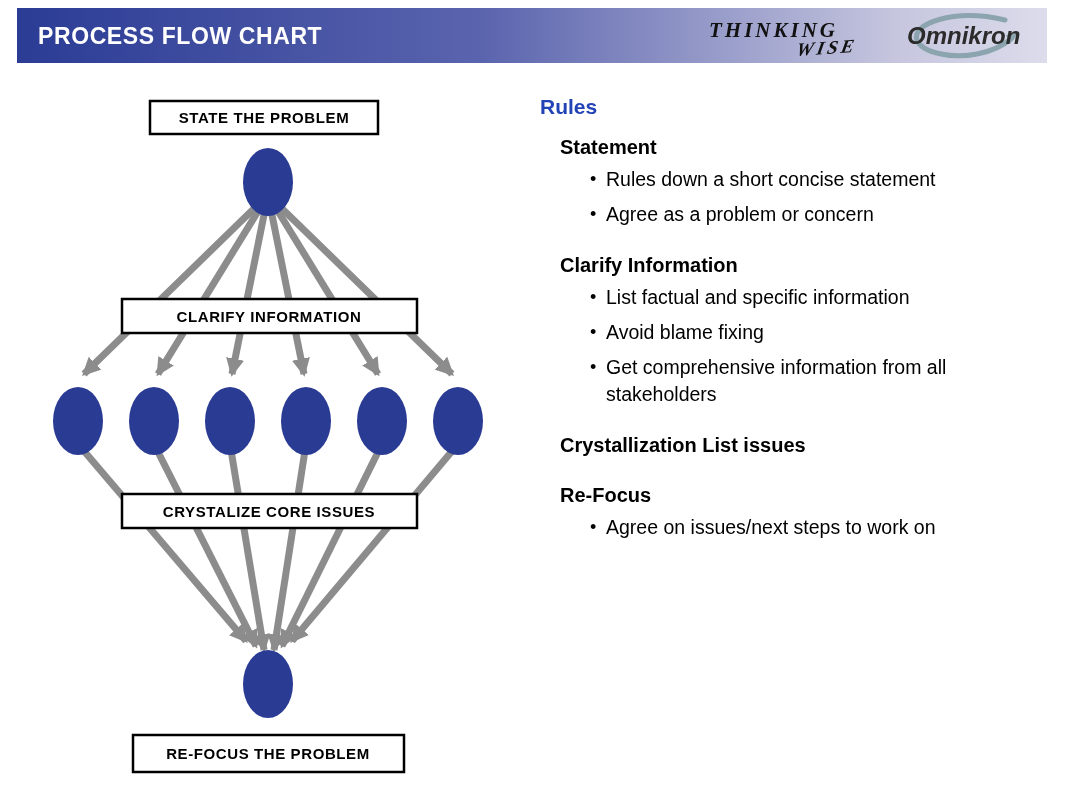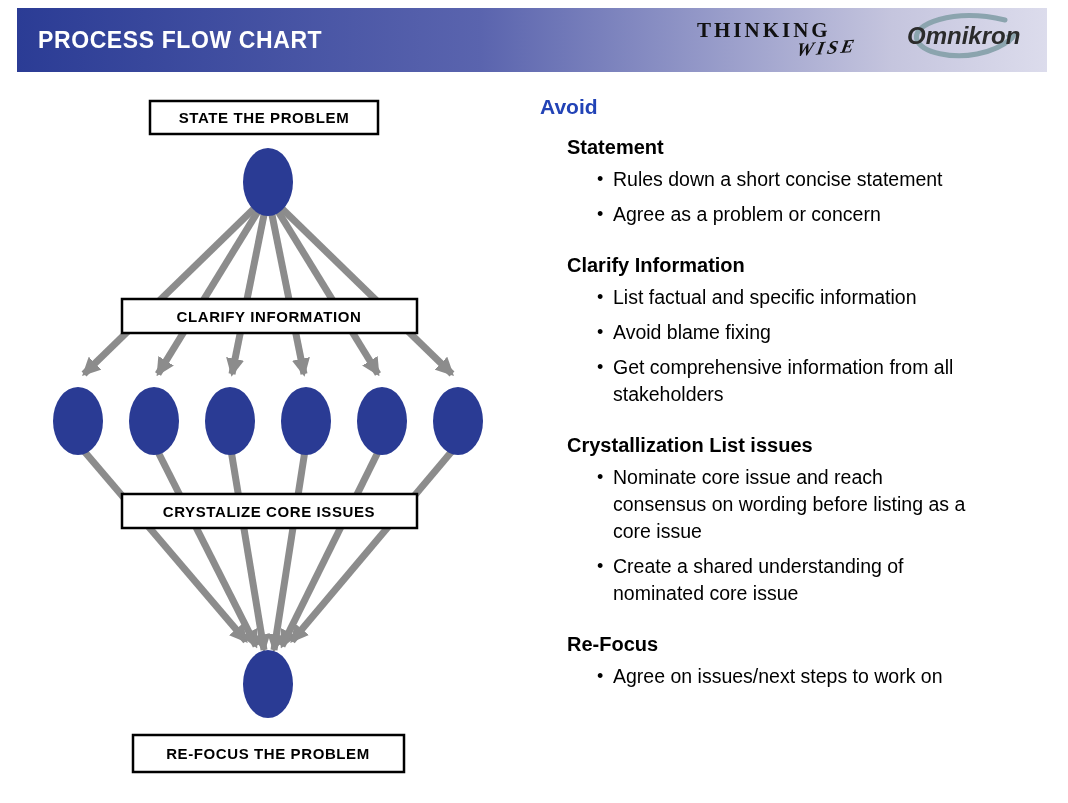--- a/index.html
+++ b/index.html
@@ -1,48 +1,48 @@
 <!DOCTYPE html>
 <html><head>
 <meta charset="utf-8">
 <style>
   html,body{margin:0;padding:0;background:#fff;}
   body{width:1068px;height:803px;position:relative;overflow:hidden;
        font-family:"Liberation Sans",sans-serif;}
 
   
-  .header-bar{position:absolute;left:17px;top:8px;width:1030px;height:64px;
+  .header-bar{position:absolute;left:17px;top:8px;width:1030px;height:55px;
               background:linear-gradient(to right,#2b3c95 0%,#5a64ae 45%,#c5c5de 85%,#dcdcec 100%);}
   .header-title{position:absolute;left:21px;top:50%;transform:translateY(-50%);
                 color:#ffffff;font-size:23px;font-weight:bold;letter-spacing:.6px;}
   .tw-logo{position:absolute;left:672px;top:5px;width:200px;height:50px;color:#111;}
-  .tw-thinking{position:absolute;left:8px;top:5px;
+  .tw-thinking{position:absolute;left:20px;top:5px;
                font-family:"Liberation Serif",serif;font-weight:bold;font-size:21px;
-               letter-spacing:3px;}
+               letter-spacing:3px;font-style:italic;}
   .tw-wise{position:absolute;left:108px;top:24px;
            font-family:"Liberation Serif",serif;font-weight:bold;font-style:italic;
            font-size:19px;letter-spacing:3px;transform:skewX(-14deg) rotate(-4deg);}
   .omni-logo{position:absolute;left:874px;top:3px;}
   .omni-text{font-family:"Liberation Sans",sans-serif;font-weight:bold;font-style:italic;
              font-size:24px;fill:#2b2b2b;}
   .omni-swoosh{fill:none;stroke:#8ba4ae;stroke-width:5;stroke-linecap:round;}
   .omni-tip{fill:#8ba4ae;}
 
   
   .diagram{position:absolute;left:0;top:0;}
   .arrow{stroke-width:7;}
   .ah{fill:#8c8c8c;}
   .flow-box{fill:#ffffff;stroke:#000000;stroke-width:2.5;}
   .flow-box-label{font-family:"Liberation Sans",sans-serif;font-weight:bold;
                   font-size:15px;letter-spacing:.6px;fill:#000;text-anchor:middle;}
 
   
   .rules{position:absolute;left:540px;top:94px;width:528px;color:#000;}
   .rules-title{font-size:21px;font-weight:bold;color:#2243b6;line-height:25px;}
-  .rules-section{margin-top:24px;margin-left:27px;}
+  .rules-section{margin-top:24px;margin-left:20px;}
   .rules-section.first{margin-top:15px;}
   .rules-heading{font-size:20px;font-weight:bold;line-height:26px;}
   .rules ul{list-style:none;margin:6px 0 0 30px;padding:0;}
   .rules li{position:relative;padding-left:16px;width:362px;
             font-size:19.5px;line-height:27px;margin-bottom:8px;}
   .rules li::before{content:"\2022";position:absolute;left:0;top:0;font-size:18px;}
 </style>
 </head>
 <body>
 
@@ -107,45 +107,41 @@
   <ellipse cx="78" cy="421" rx="25" ry="34" fill="#2a3b94"></ellipse>
   <ellipse cx="154" cy="421" rx="25" ry="34" fill="#2a3b94"></ellipse>
   <ellipse cx="230" cy="421" rx="25" ry="34" fill="#2a3b94"></ellipse>
   <ellipse cx="306" cy="421" rx="25" ry="34" fill="#2a3b94"></ellipse>
   <ellipse cx="382" cy="421" rx="25" ry="34" fill="#2a3b94"></ellipse>
   <ellipse cx="458" cy="421" rx="25" ry="34" fill="#2a3b94"></ellipse>
   <ellipse cx="268" cy="684" rx="25" ry="34" fill="#2a3b94"></ellipse>
 </svg>
 
 <div class="rules">
-  <div class="rules-title">Avoid</div>
+  <div class="rules-title">Rules</div>
 
   <div class="rules-section first">
     <div class="rules-heading">Statement</div>
     <ul>
       <li>Rules down a short concise statement</li>
       <li>Agree as a problem or concern</li>
     </ul>
   </div>
 
   <div class="rules-section">
     <div class="rules-heading">Clarify Information</div>
     <ul>
       <li>List factual and specific information</li>
       <li>Avoid blame fixing</li>
       <li>Get comprehensive information from all stakeholders</li>
     </ul>
   </div>
 
   <div class="rules-section">
     <div class="rules-heading">Crystallization List issues</div>
-    <ul>
-      <li>Nominate core issue and reach consensus on wording before listing as a core issue</li>
-      <li>Create a shared understanding of nominated core issue</li>
-    </ul>
   </div>
 
   <div class="rules-section">
     <div class="rules-heading">Re-Focus</div>
     <ul>
       <li>Agree on issues/next steps to work on</li>
     </ul>
   </div>
 </div>
 

